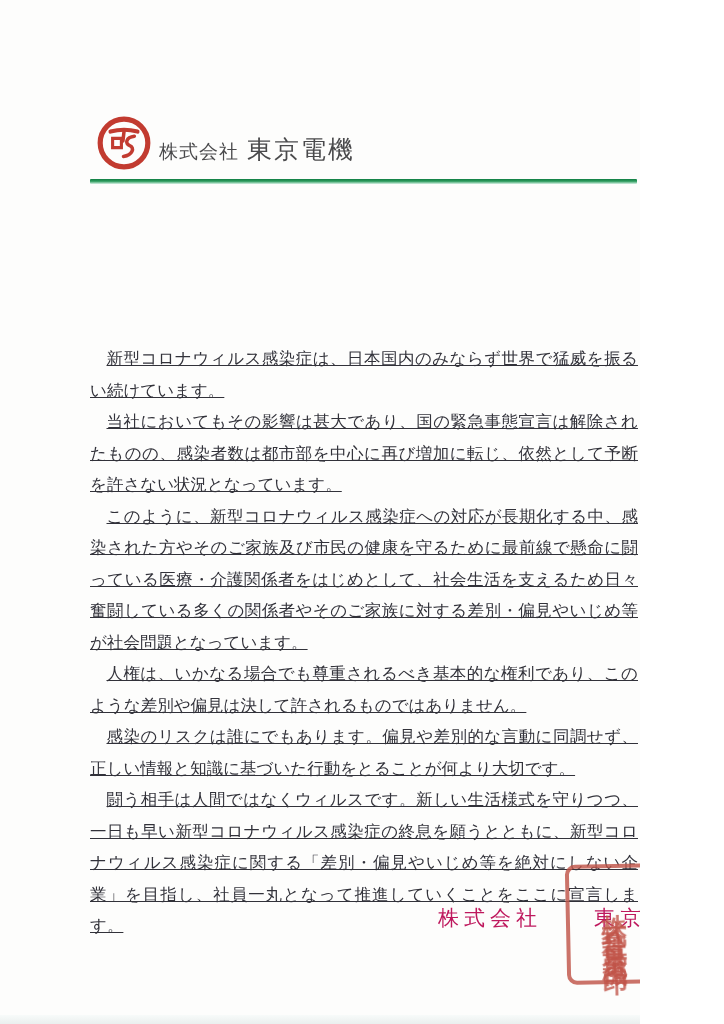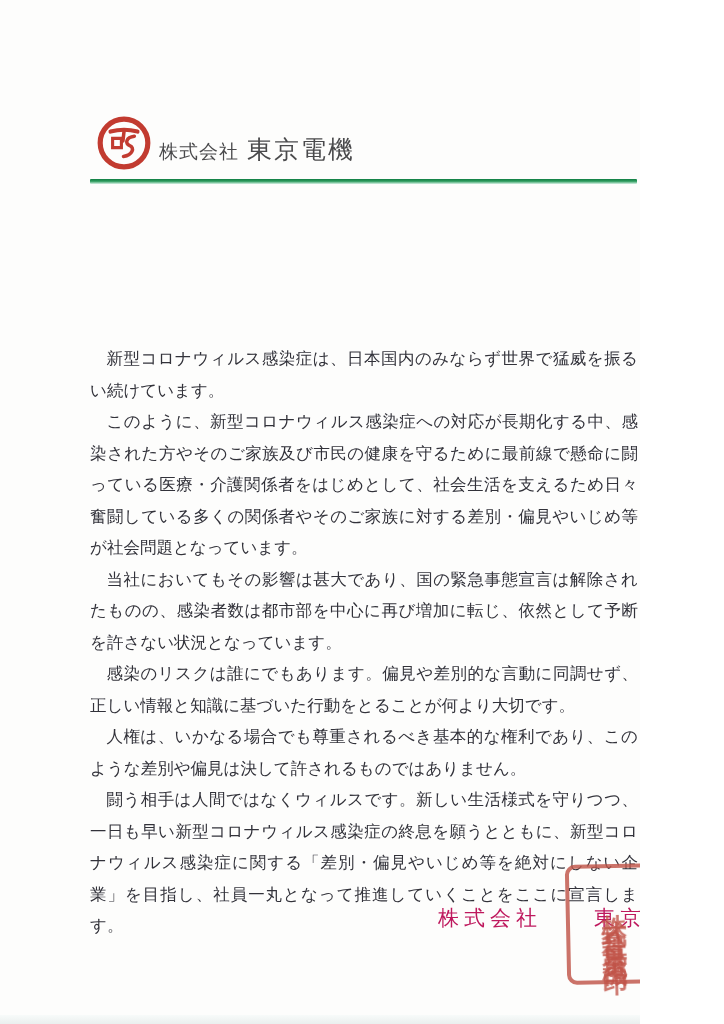--- a/index.html
+++ b/index.html
@@ -43,21 +43,21 @@
     font-size:17px;letter-spacing:0.5px;
     color:#32323a;
   }
   .body-text{
     position:absolute;top:343px;left:90px;width:548px;
     font-size:16.5px;line-height:31.5px;
     color:#32323a;
     text-align:justify;
     text-justify:inter-ideograph;
   }
-  .body-text p{margin:0;text-indent:1em;}
+  .body-text p{margin:0;text-indent:1em;text-decoration:underline;}
   
   .signature{
     position:absolute;top:888px;left:438px;
     font-size:21px;letter-spacing:5px;
     color:#be185d;
     white-space:nowrap;
     margin-top:16px;
   }
   .seal{
     position:absolute;left:566px;top:864px;
@@ -100,24 +100,24 @@
       <span class="company-prefix">株式会社</span>
       <span class="company-name">東京電機</span>
     </div>
   </div>
   <div class="header-rule"></div>
 
 
 
   <div class="body-text">
       <p>新型コロナウィルス感染症は、日本国内のみならず世界で猛威を振るい続けています。</p>
+      <p>当社においてもその影響は甚大であり、国の緊急事態宣言は解除されたものの、感染者数は都市部を中心に再び増加に転じ、依然として予断を許さない状況となっています。</p>
       <p>このように、新型コロナウィルス感染症への対応が長期化する中、感染された方やそのご家族及び市民の健康を守るために最前線で懸命に闘っている医療・介護関係者をはじめとして、社会生活を支えるため日々奮闘している多くの関係者やそのご家族に対する差別・偏見やいじめ等が社会問題となっています。</p>
-      <p>当社においてもその影響は甚大であり、国の緊急事態宣言は解除されたものの、感染者数は都市部を中心に再び増加に転じ、依然として予断を許さない状況となっています。</p>
+      <p>人権は、いかなる場合でも尊重されるべき基本的な権利であり、このような差別や偏見は決して許されるものではありません。</p>
       <p>感染のリスクは誰にでもあります。偏見や差別的な言動に同調せず、正しい情報と知識に基づいた行動をとることが何より大切です。</p>
-      <p>人権は、いかなる場合でも尊重されるべき基本的な権利であり、このような差別や偏見は決して許されるものではありません。</p>
       <p>闘う相手は人間ではなくウィルスです。新しい生活様式を守りつつ、一日も早い新型コロナウィルス感染症の終息を願うとともに、新型コロナウィルス感染症に関する「差別・偏見やいじめ等を絶対にしない企業」を目指し、社員一丸となって推進していくことをここに宣言します。</p>
     </div>
 
   <div class="signature">株式会社　　東京電機</div>
 
   <div class="seal">
     <span class="seal-text">株式會社東京電機印</span>
   </div>
 
   <div class="bottom-edge"></div>

